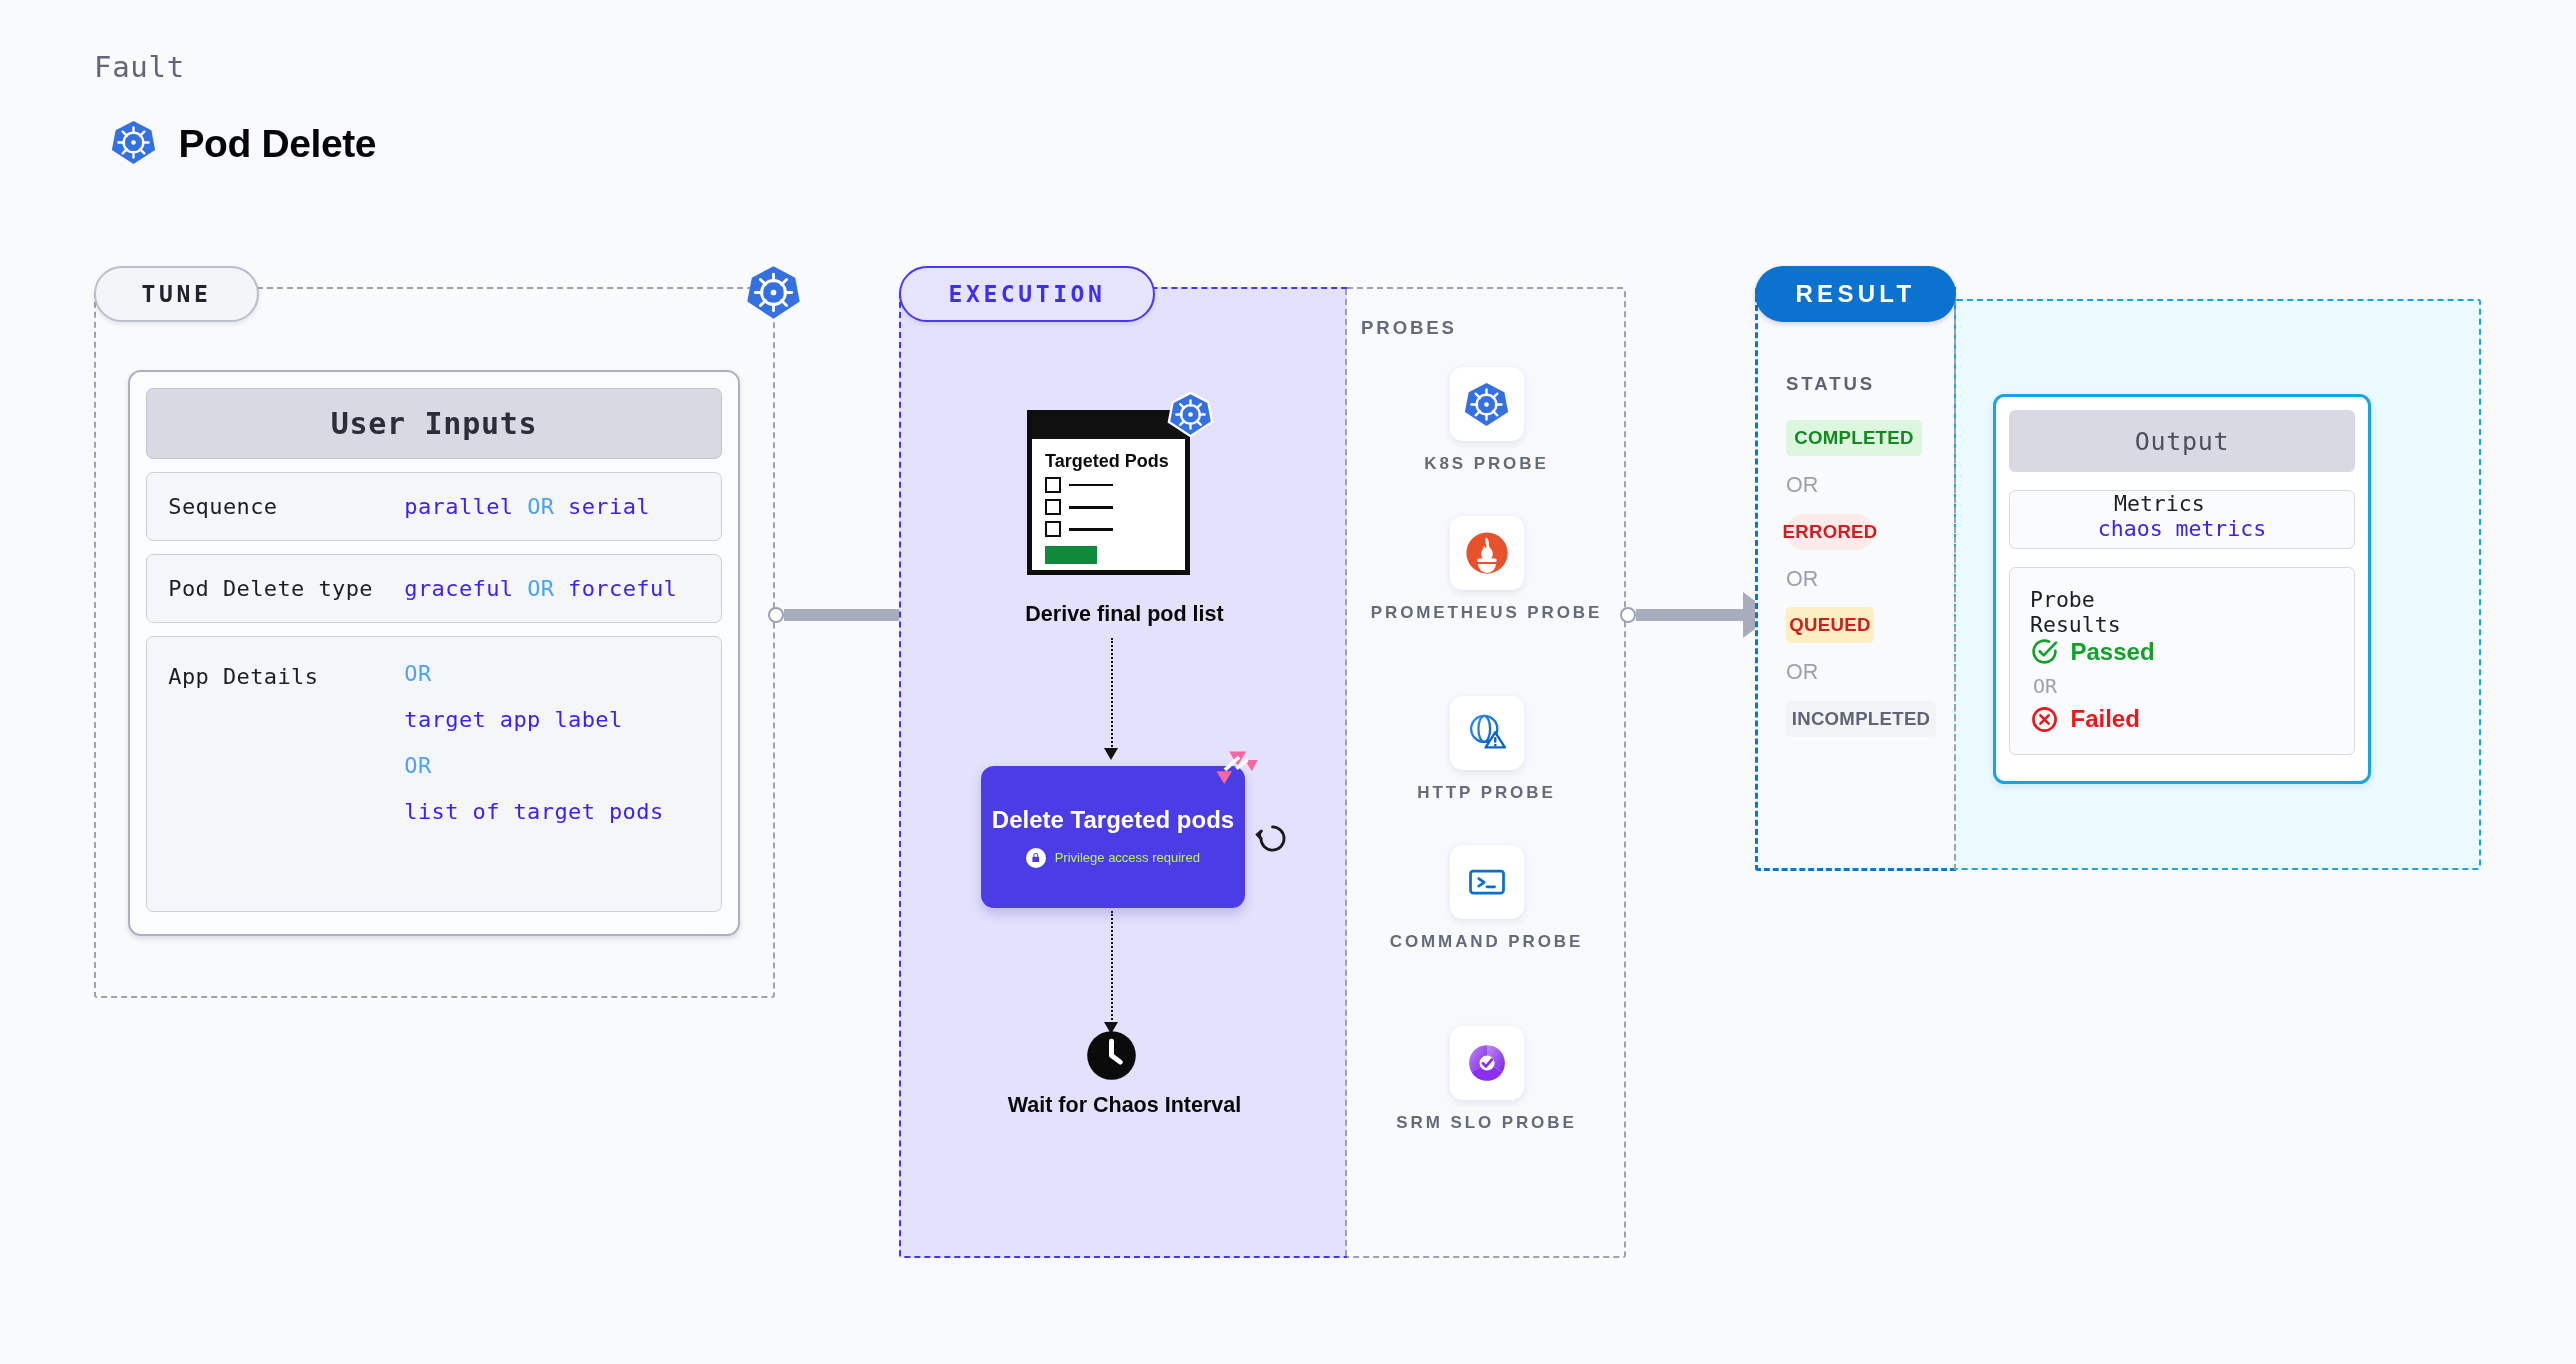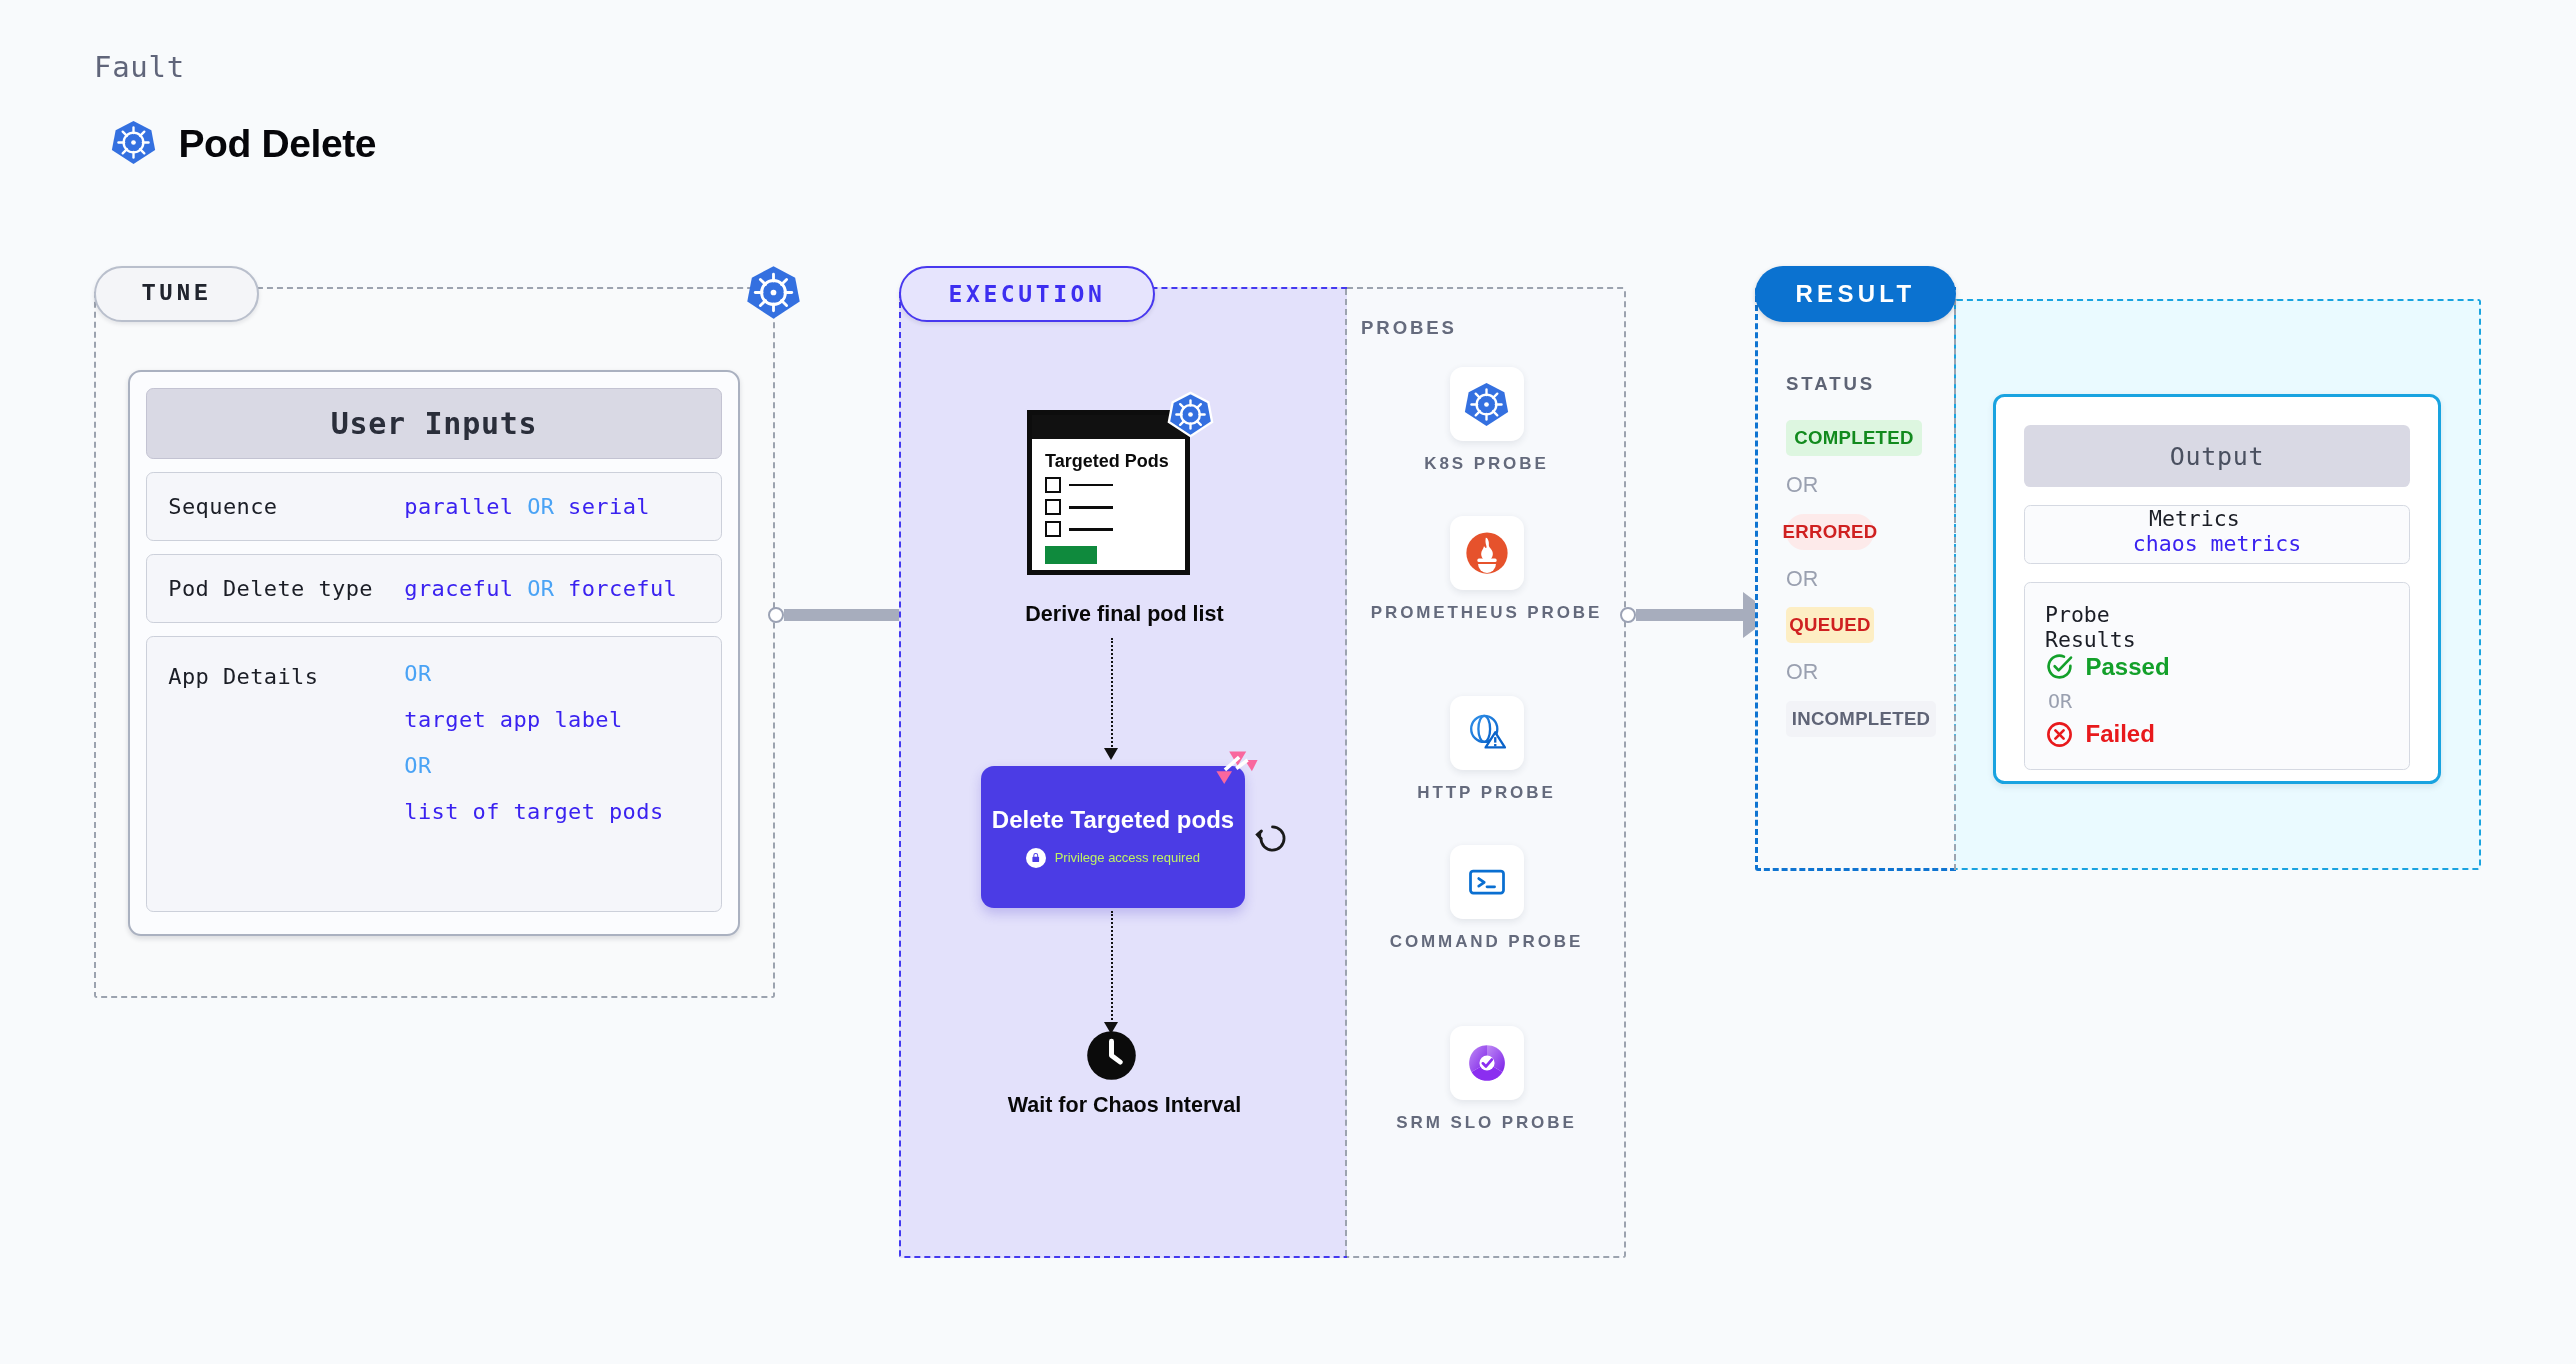--- a/index.html
+++ b/index.html
@@ -58,21 +58,20 @@
   .pill{
     position:absolute;display:flex;align-items:center;justify-content:center;
     font-family:"DejaVu Sans Mono","Liberation Mono",monospace;
     font-weight:bold;border-radius:43px;box-sizing:border-box;
     letter-spacing:3.6px;
   }
   #tune-pill{
     left:94px;top:266px;width:165px;height:56px;
     background:#f4f5f8;border:2.1px solid #b9bfcc;color:#20242e;font-size:23px;
     box-shadow:0 2.1px 4.3px rgba(20,20,40,.10);
-    font-family:Liberation Mono, monospace;
   }
   #execution-pill{
     left:899px;top:266px;width:256px;height:56px;
     background:#e6e4fd;border:2.9px solid #4838ef;color:#3d2ef0;font-size:23px;
     box-shadow:0 2.1px 4.3px rgba(20,20,40,.10);
   }
   #result-pill{
     left:1755px;top:266px;width:201px;height:56px;
     background:#0b72d0;border:none;color:#fff;font-size:24px;
     box-shadow:0 2.1px 5.7px rgba(20,20,40,.18);font-family:"Liberation Sans",sans-serif;
@@ -197,23 +196,23 @@
   #sb-0{top:420px;width:136px;background:#ddf6e0;color:#128a1e;}
   #or-0{top:473px;}
   #sb-1{top:514px;width:88px;background:#fdeaea;color:#cf2020;border-radius:18px;}
   #or-1{top:567px;}
   #sb-2{top:607px;width:88px;background:#fdeec4;color:#cf2020;}
   #or-2{top:660px;}
   #sb-3{top:701px;width:150px;background:#f2f3f7;color:#5f6476;}
 
   
   #output-card{
-    position:absolute;left:1993px;top:394px;width:448px;height:390px;
+    position:absolute;left:1993px;top:394px;width:378px;height:390px;
     background:#fff;border:3.6px solid #19a3e0;border-radius:11.5px;box-sizing:border-box;
-    padding:28px;box-shadow:0 2.1px 6.4px rgba(20,60,90,.10);
+    padding:13px;box-shadow:0 2.1px 6.4px rgba(20,60,90,.10);
   }
   #output-header{
     height:62px;background:#d9d9e4;border-radius:6.4px;
     display:flex;align-items:center;justify-content:center;
     font-family:"DejaVu Sans Mono","Liberation Mono",monospace;
     font-size:25px;color:#4a5060;letter-spacing:0.7px;
   }
   .out-row{
     margin-top:18px;background:#fafbfd;border:0.7px solid #d5d9e2;border-radius:6.4px;
     display:flex;align-items:center;padding:0 20px;box-sizing:border-box;

